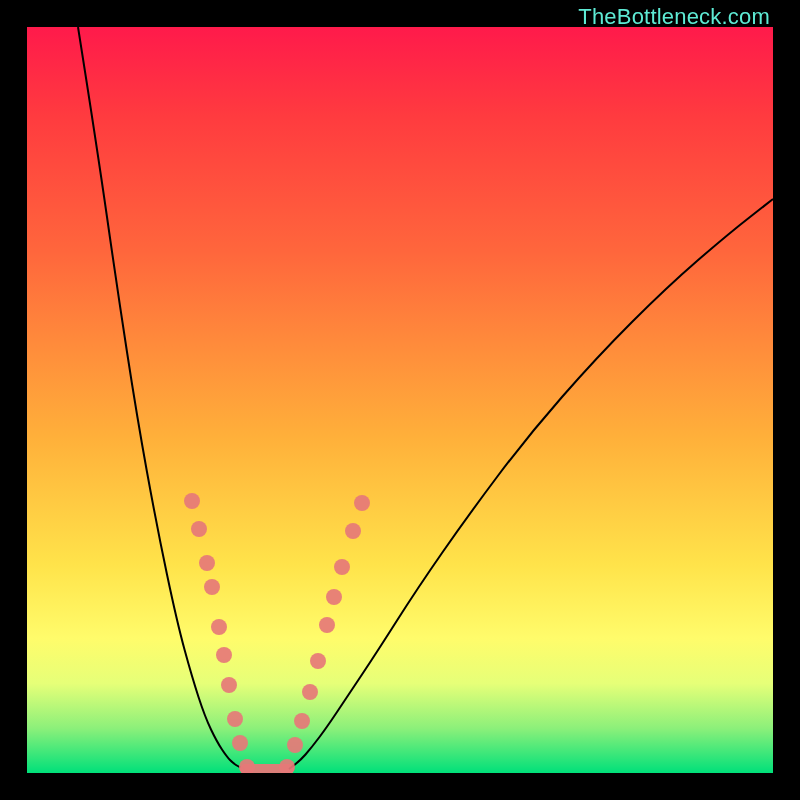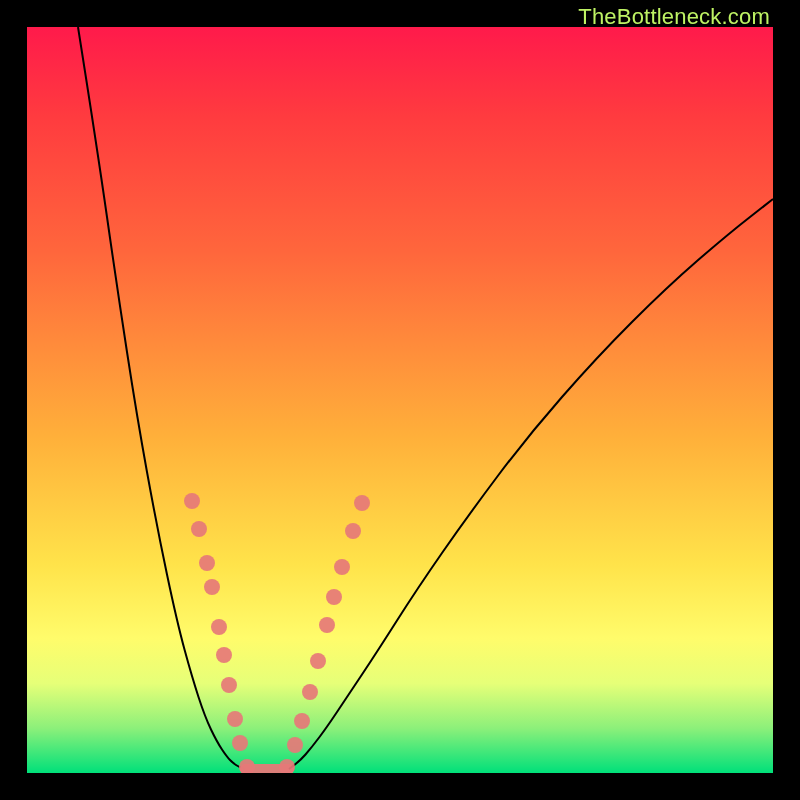--- a/index.html
+++ b/index.html
@@ -35,21 +35,21 @@
       #e6ff78 88%,
       #8cf07a 94%,
       #00e07a 100%
     );
     overflow: hidden;
   }
   .watermark {
     position: absolute;
     top: 4px;
     right: 30px;
-    color: #bef264;
+    color: #5eead4;
     font-size: 22px;
     font-weight: 500;
     letter-spacing: 0.2px;
     user-select: none;
   }
   svg {
     position: absolute;
     left: 0;
     top: 0;
   }

